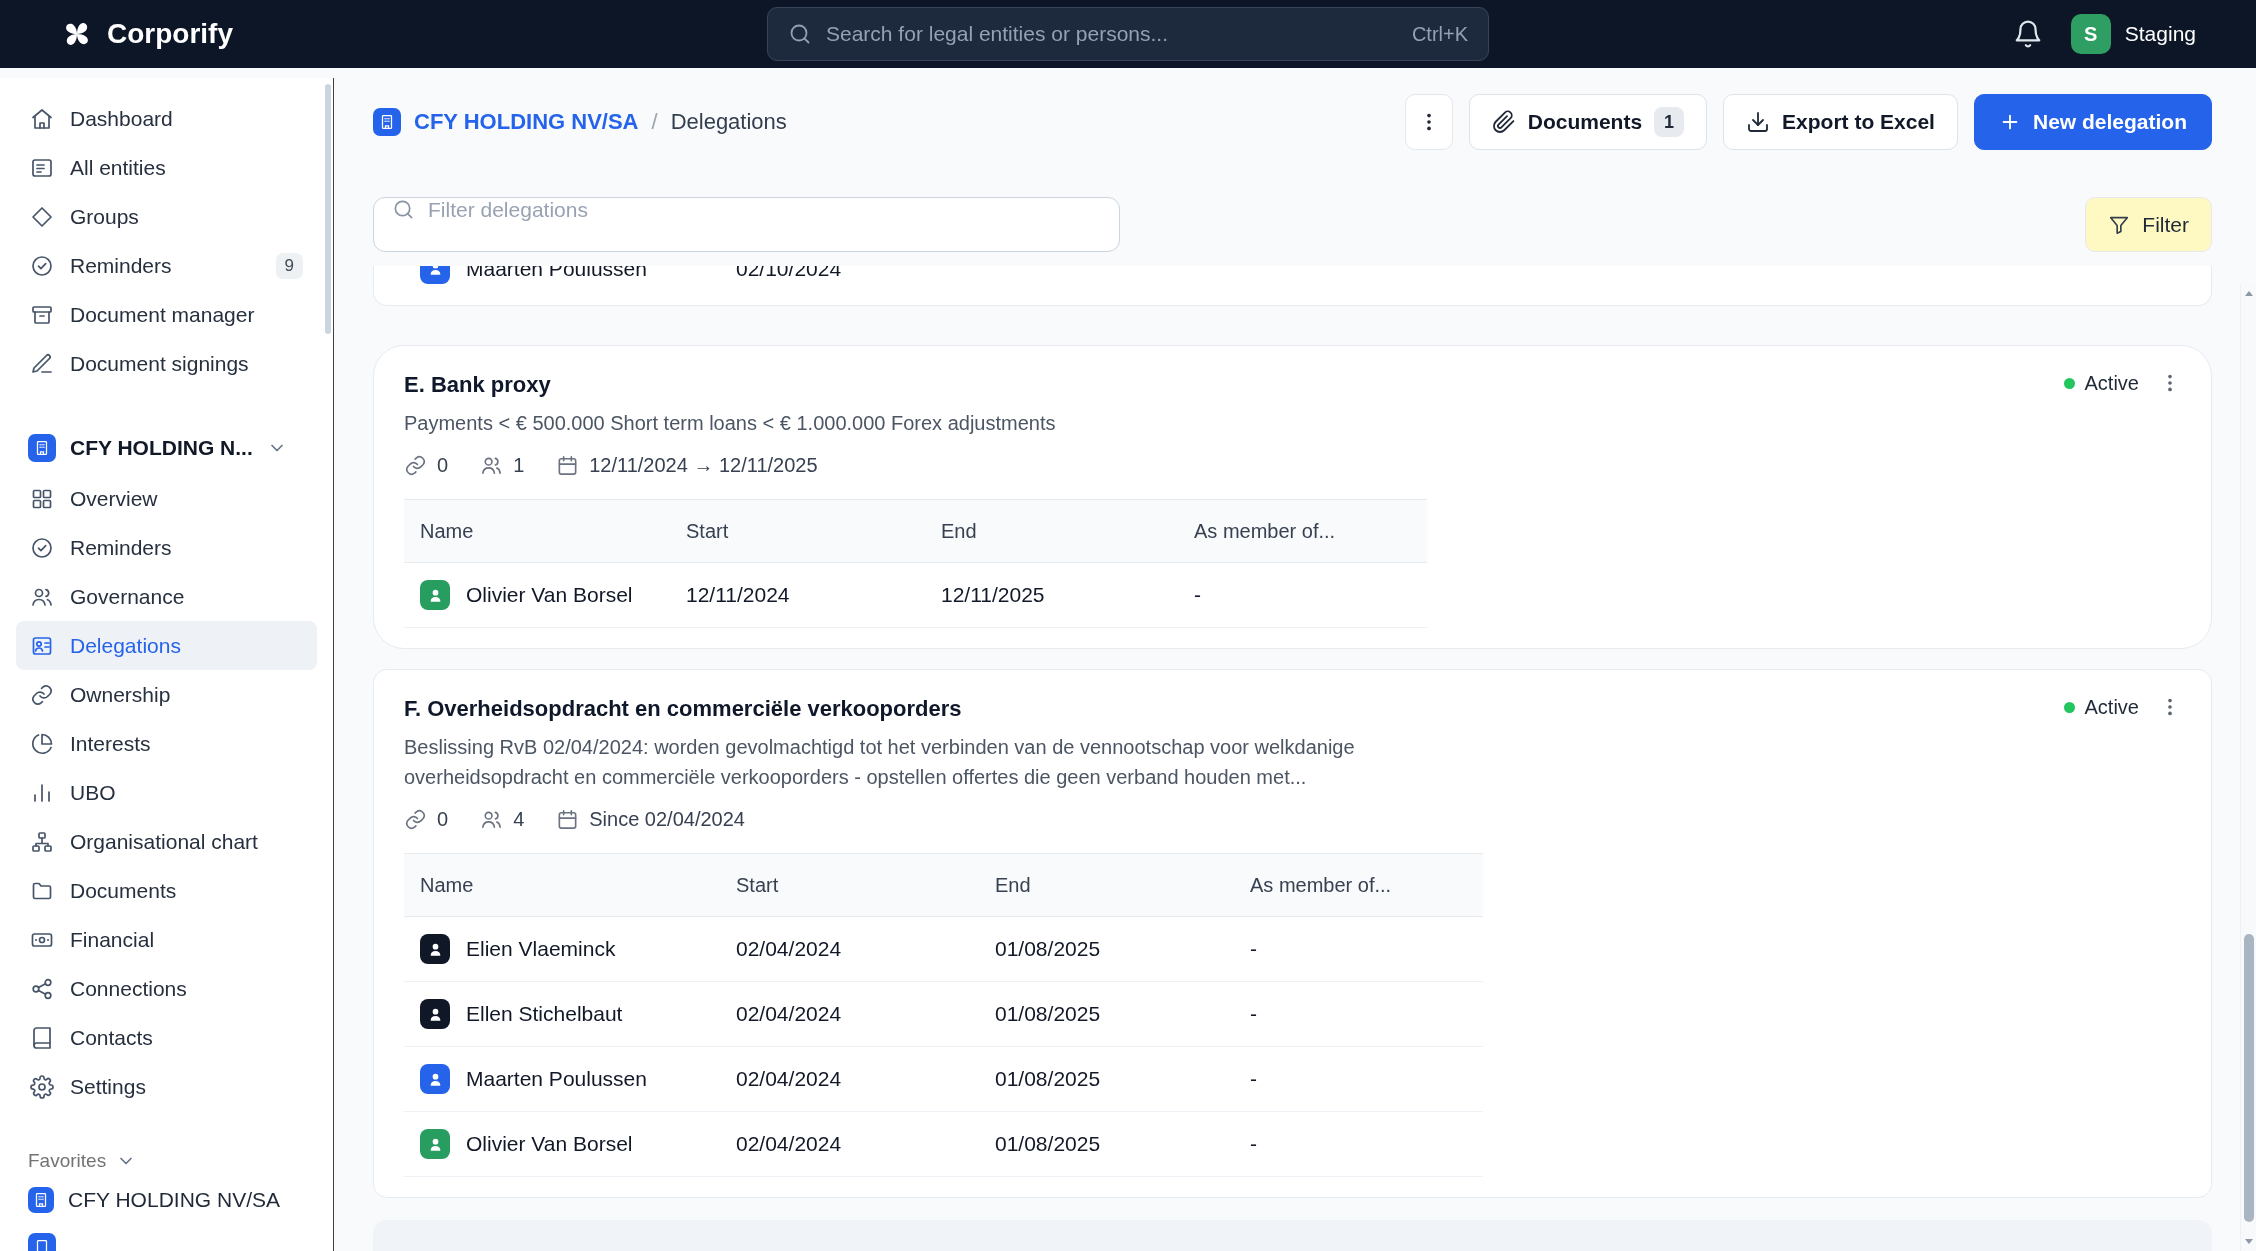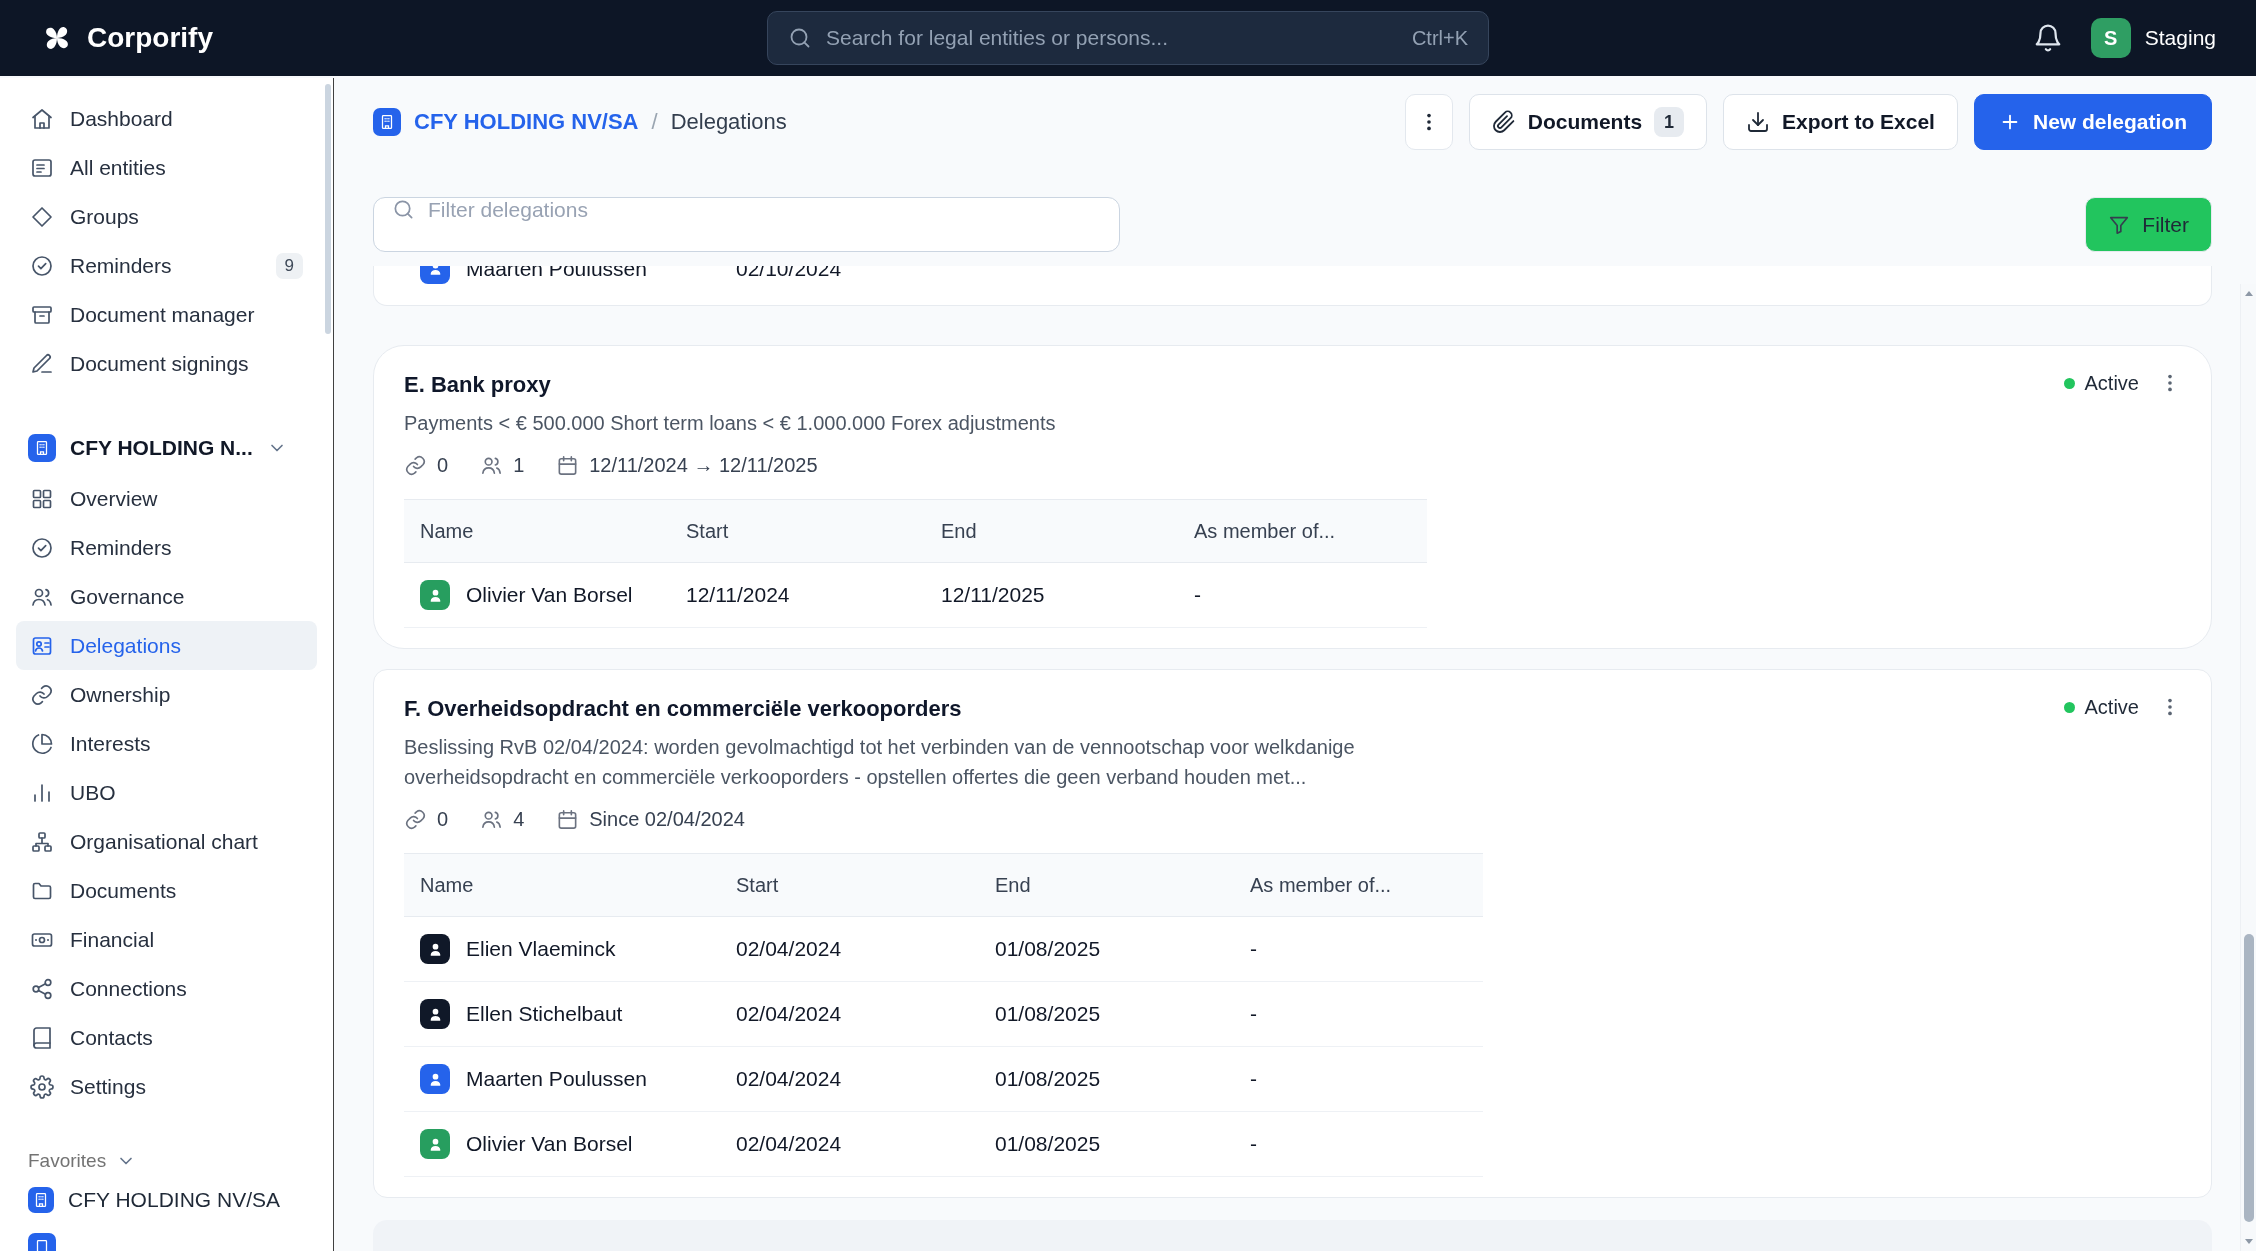--- a/index.html
+++ b/index.html
@@ -2,21 +2,21 @@
 <html><head>
 <meta charset="utf-8">
 <title>Corporify</title>
 <style>
   * { margin:0; padding:0; box-sizing:border-box; }
   html,body { width:2256px; height:1251px; overflow:hidden; }
   body { font-family:"Liberation Sans","DejaVu Sans",sans-serif; background:#f8fafc; color:#0f172a; }
   svg { display:block; }
 
   
-  .topbar { position:fixed; top:0; left:0; right:0; height:76px; background:#0d1626; display:flex; align-items:center; padding:0 40px; z-index:60; }
+  .topbar { position:fixed; top:0; left:0; right:0; height:68px; background:#0d1626; display:flex; align-items:center; padding:0 60px; z-index:60; }
   .brand { display:flex; align-items:center; gap:13px; color:#fff; font-size:28px; font-weight:700; }
   .logo { width:34px; height:34px; }
   .search-wrap { position:absolute; left:50%; transform:translateX(-50%); width:722px; height:54px; background:#1d2a3e; border:1px solid #36455c; border-radius:10px; display:flex; align-items:center; gap:14px; padding:0 20px; }
   .search-wrap svg { width:24px; height:24px; stroke:#93a1b3; fill:none; stroke-width:1.8; stroke-linecap:round; }
   .search-input { flex:1; background:transparent; border:none; outline:none; color:#e2e8f0; font-size:21px; font-family:inherit; }
   .search-input::placeholder { color:#93a1b3; }
   .shortcut { color:#93a1b3; font-size:20px; }
   .top-right { margin-left:auto; display:flex; align-items:center; gap:28px; }
   .bell-btn svg { width:30px; height:30px; stroke:#dfe6ee; fill:none; stroke-width:1.8; stroke-linecap:round; stroke-linejoin:round; }
   .user { display:flex; align-items:center; gap:14px; cursor:pointer; }
@@ -57,21 +57,21 @@
   .btn.primary svg { width:22px; height:22px; stroke:#fff; fill:none; stroke-width:2; stroke-linecap:round; }
   .btn.iconbtn { background:#fff; border:1px solid #e3e8ee; width:48px; justify-content:center; }
   .btn.iconbtn svg { width:22px; height:22px; fill:#1f2937; }
   .badge-count { background:#e7ebf0; border-radius:8px; min-width:30px; height:30px; display:flex; align-items:center; justify-content:center; font-size:18px; font-weight:600; color:#1f2937; padding:0 8px; }
 
   .toolbar { display:flex; align-items:center; margin:47px 44px 0 39px; }
   .filter-input-wrap { width:747px; height:55px; background:#fff; border:1px solid #cbd5e1; border-radius:12px; display:flex; align-items:flex-start; gap:13px; padding:0 18px; }
   .filter-input-wrap svg { width:23px; height:23px; stroke:#8a94a6; fill:none; stroke-width:1.8; stroke-linecap:round; }
   .filter-input { flex:1; border:none; outline:none; font-size:21px; color:#111827; font-family:inherit; }
   .filter-input::placeholder { color:#98a2b3; }
-  .filter-btn { margin-left:auto; display:flex; align-items:center; gap:12px; height:55px; padding:0 22px; background:#22c55e; border:1px solid #e6eaef; border-radius:10px; font-size:21px; font-weight:500; color:#1f2937; cursor:pointer; }
+  .filter-btn { margin-left:auto; display:flex; align-items:center; gap:12px; height:55px; padding:0 22px; background:#fef9c3; border:1px solid #e6eaef; border-radius:10px; font-size:21px; font-weight:500; color:#1f2937; cursor:pointer; }
   .filter-btn svg { width:22px; height:22px; stroke:#343f4e; fill:none; stroke-width:1.8; stroke-linejoin:round; }
 
   .content { position:relative; margin:14px 44px 0 39px; height:985px; overflow:hidden; }
 
   .card-partial { height:40px; background:#fff; border:1px solid #e7ebf0; border-top:none; border-radius:0 0 14px 14px; overflow:hidden; position:relative; }
   .partial-inner { position:absolute; top:-30px; left:30px; right:30px; height:66px; display:flex; align-items:center; }
 
   .card { background:#fff; border:1px solid #e7ebf0; border-radius:14px; padding:26px 30px 20px; margin-top:20px; }
   .card.first { margin-top:39px;border-radius:31px; }
   .card-head { display:flex; align-items:flex-start; }

